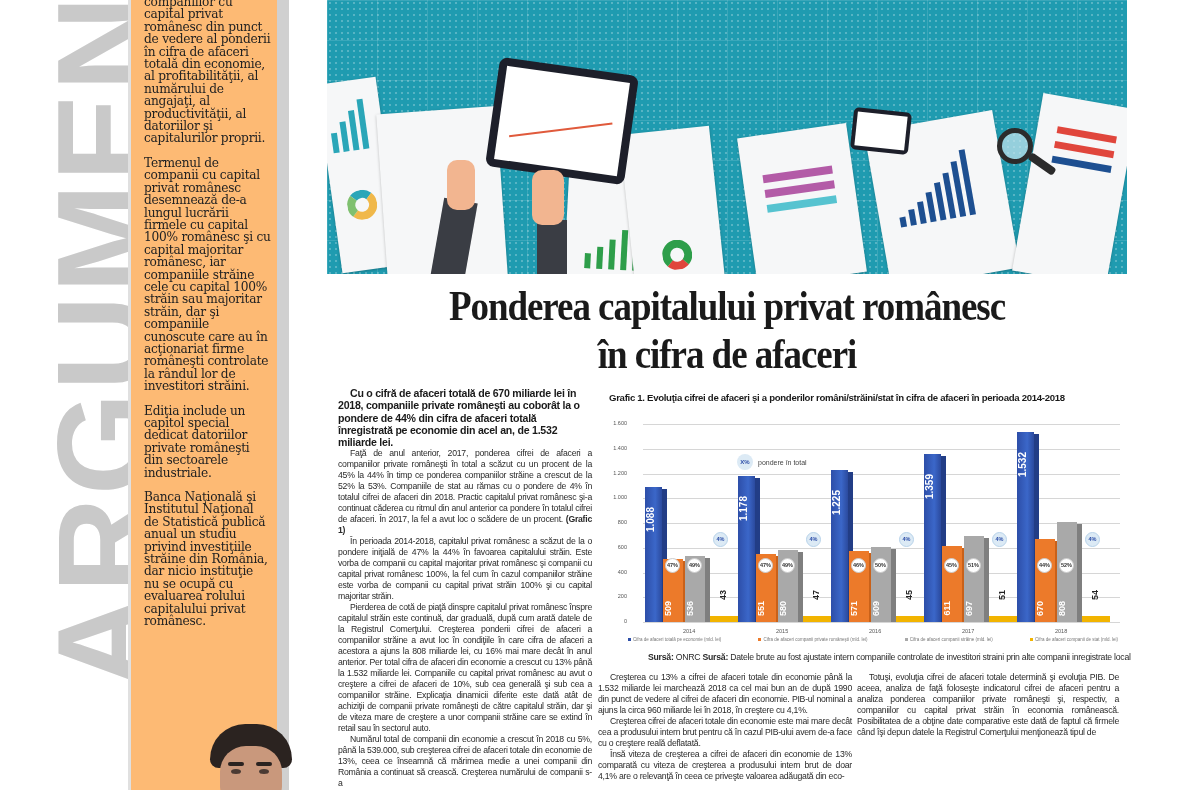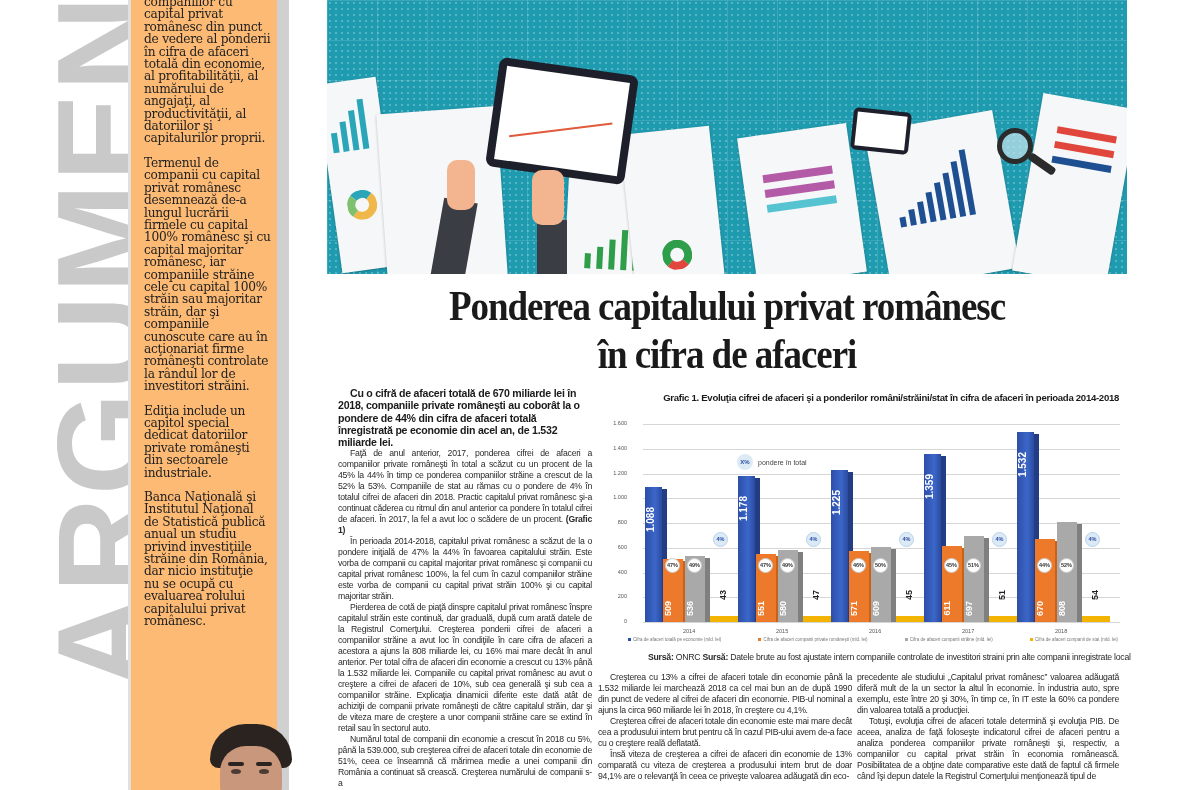--- a/index.html
+++ b/index.html
@@ -49,21 +49,21 @@
   .lede span { display: block; text-indent: 12px; }
 
   .body-col { position: absolute; font-family: "Liberation Sans", sans-serif; font-size: 8.7px; line-height: 11px; color: #2a2a2a; text-align: justify; letter-spacing: -0.25px; }
   .body-col p { text-indent: 12px; }
   .col1 { left: 338px; top: 448px; width: 254px; }
   .col2 { left: 598px; top: 672px; width: 254px; }
   .col3 { left: 857px; top: 672px; width: 262px; }
   .bold-inline { font-weight: 700; }
 
   
-  .chart-title { position: absolute; left: 609px; top: 392px; width: 510px; font-family: "Liberation Sans", sans-serif; font-weight: 700; font-size: 9.6px; color: #1a1a1a; letter-spacing: -0.3px; white-space: nowrap; text-align: right; }
+  .chart-title { position: absolute; left: 609px; top: 392px; width: 510px; font-family: "Liberation Sans", sans-serif; font-weight: 700; font-size: 9.6px; color: #1a1a1a; letter-spacing: -0.3px; white-space: nowrap; }
   .chart { position: absolute; left: 605px; top: 410px; width: 515px; height: 240px; }
   .y-tick { position: absolute; left: 0; width: 22px; text-align: right; font-size: 5.5px; color: #555; }
   .gridline { position: absolute; left: 38px; right: 0; height: 1px; background: #d6d6d6; }
   .b { position: absolute; bottom: 0; }
   .b .val { position: absolute; left: 0; right: 0; text-align: center; color: #fff; font-weight: 700; writing-mode: vertical-rl; transform: rotate(180deg); white-space: nowrap; }
   .b-total { background: linear-gradient(90deg, #2d4ea8, #3b67c9 60%, #2b4a9e); width: 17px; }
   .b-total::after { content: ""; position: absolute; right: -5px; top: 2px; width: 5px; bottom: 0; background: #223d86; }
   .b-ro { background: #ec7a2a; width: 20px; }
   .b-ro::after { content: ""; position: absolute; right: -4px; top: 2px; width: 4px; bottom: 0; background: #c96119; }
   .b-str { background: #a9a9a9; width: 20px; }
@@ -170,21 +170,21 @@
 </h1>
 
 <div class="lede">
   <span>Cu o cifră de afaceri totală de 670 miliarde lei în 2018, companiile private româneşti au coborât la o pondere de 44% din cifra de afaceri totală înregistrată pe economie din acel an, de 1.532 miliarde lei.</span>
 </div>
 
 <div class="body-col col1">
   <p><span>Faţă de anul anterior, 2017, ponderea cifrei de afaceri a companiilor private româneşti în total a scăzut cu un procent de la 45% la 44% în timp ce ponderea companiilor străine a crescut de la 52% la 53%. Companiile de stat au rămas cu o pondere de 4% în totalul cifrei de afaceri din 2018. Practic capitalul privat românesc şi-a continuat căderea cu ritmul din anul anterior ca pondere în totalul cifrei de afaceri. În 2017, la fel a avut loc o scădere de un procent.</span> <span class="bold-inline">(Grafic 1)</span></p>
   <p>În perioada 2014-2018, capitalul privat românesc a scăzut de la o pondere iniţială de 47% la 44% în favoarea capitalului străin. Este vorba de companii cu capital majoritar privat românesc şi companii cu capital privat românesc 100%, la fel cum în cazul companiilor străine este vorba de companii cu capital privat străin 100% şi cu capital majoritar străin.</p>
   <p>Pierderea de cotă de piaţă dinspre capitalul privat românesc înspre capitalul străin este continuă, dar graduală, după cum arată datele de la Registrul Comerţului. Creşterea ponderii cifrei de afaceri a companiilor străine a avut loc în condiţiile în care cifra de afaceri a acestora a ajuns la 808 miliarde lei, cu 16% mai mare decât în anul anterior. Per total cifra de afaceri din economie a crescut cu 13% până la 1.532 miliarde lei. Companiile cu capital privat românesc au avut o creştere a cifrei de afaceri de 10%, sub cea generală şi sub cea a companiilor străine. Explicaţia dinamicii diferite este dată atât de achiziţii de companii private româneşti de către capitalul străin, dar şi de viteza mare de creştere a unor companii străine care se extind în retail sau în sectorul auto.</p>
-  <p>Numărul total de companii din economie a crescut în 2018 cu 5%, până la 539.000, sub creşterea cifrei de afaceri totale din economie de 51%, ceea ce înseamnă că mărimea medie a unei companii din România a continuat să crească. Creşterea numărului de companii s-a</p>
+  <p>Numărul total de companii din economie a crescut în 2018 cu 5%, până la 539.000, sub creşterea cifrei de afaceri totale din economie de 13%, ceea ce înseamnă că mărimea medie a unei companii din România a continuat să crească. Creşterea numărului de companii s-a</p>
 </div>
 
 <div class="chart-title">Grafic 1. Evoluţia cifrei de afaceri şi a ponderilor români/străini/stat în cifra de afaceri în perioada 2014-2018</div>
 <div class="chart" id="chart">
   <div class="legend-key">
     <div class="bubble">X%</div>
     <div class="txt">pondere în total</div>
   </div>
 <div class="gridline" style="top: 212px;"></div>
     <div class="y-tick" style="top: 208px;">0</div>
@@ -300,19 +300,18 @@
     </div>
 </div>
 
 <div class="source-note">
   <b>Sursă:</b> <span>ONRC</span> <b>Sursă:</b> <span>Datele brute au fost ajustate intern companiile controlate de investitori straini prin alte companii inregistrate local</span>
 </div>
 
 <div class="body-col col2">
   <p>Creşterea cu 13% a cifrei de afaceri totale din economie până la 1.532 miliarde lei marchează 2018 ca cel mai bun an de după 1990 din punct de vedere al cifrei de afaceri din economie. PIB-ul nominal a ajuns la circa 960 miliarde lei în 2018, în creştere cu 4,1%.</p>
   <p>Creşterea cifrei de afaceri totale din economie este mai mare decât cea a produsului intern brut pentru că în cazul PIB-ului avem de-a face cu o creştere reală deflatată.</p>
-  <p>Însă viteza de creşterea a cifrei de afaceri din economie de 13% comparată cu viteza de creşterea a produsului intern brut de doar 94,1% are o relevanţă în ceea ce priveşte valoarea adăugată din eco-</p>
+  <p>Însă viteza de creşterea a cifrei de afaceri din economie de 13% comparată cu viteza de creşterea a produsului intern brut de doar 4,1% are o relevanţă în ceea ce priveşte valoarea adăugată din eco-</p>
 </div>
 
 <div class="body-col col3">
-  <p style="text-indent:0">precedente ale studiului „Capitalul privat românesc” valoarea adăugată diferă mult de la un sector la altul în economie. În industria auto, spre exemplu, este între 20 şi 30%, în timp ce, în IT este la 60% ca pondere din valoarea totală a producţiei.</p>
   <p>Totuşi, evoluţia cifrei de afaceri totale determină şi evoluţia PIB. De aceea, analiza de faţă foloseşte indicatorul cifrei de afaceri pentru a analiza ponderea companiilor private româneşti şi, respectiv, a companiilor cu capital privat străin în economia românească. Posibilitatea de a obţine date comparative este dată de faptul că firmele când îşi depun datele la Registrul Comerţului menţionează tipul de</p>
 </div>
 
 </body></html>

